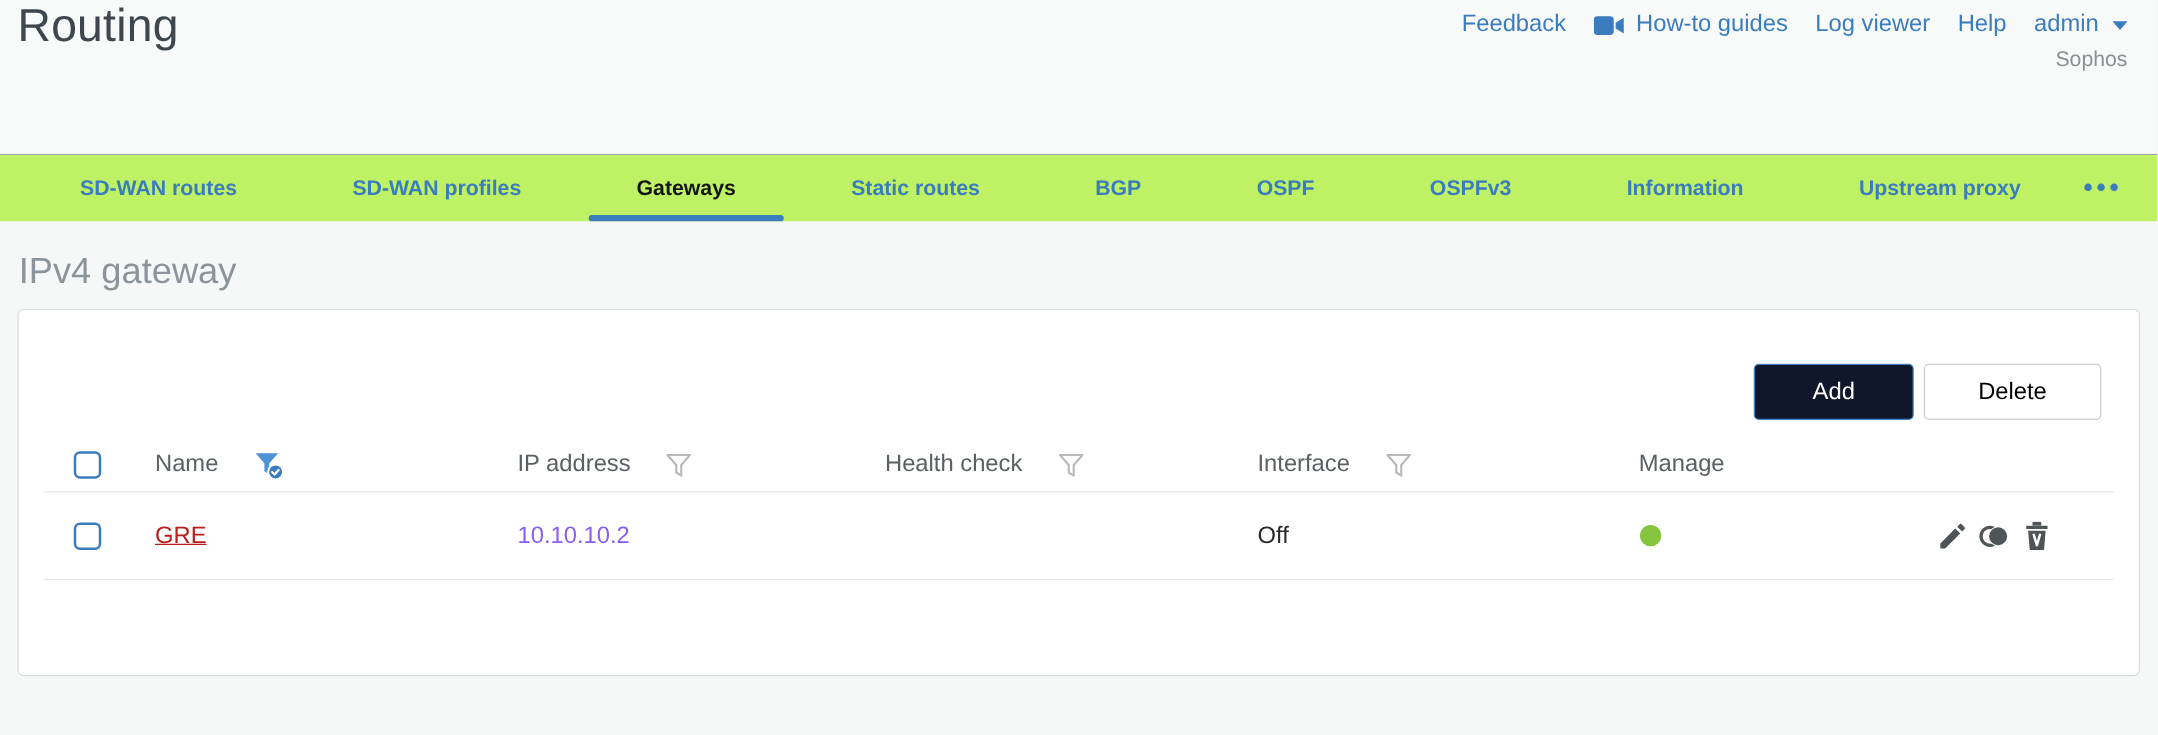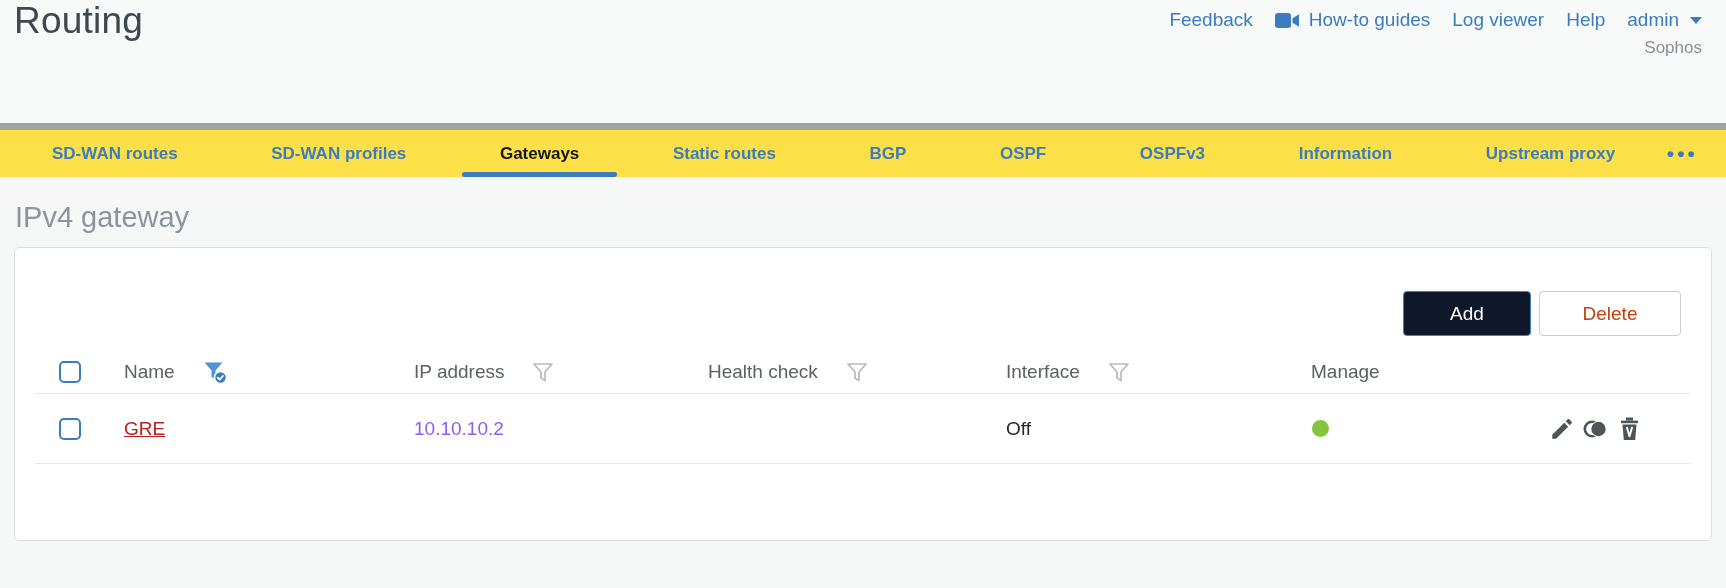--- a/index.html
+++ b/index.html
@@ -27,23 +27,23 @@
     border-left:6px solid transparent; border-right:6px solid transparent;
     border-top:7px solid #3a7cbe;
   }
   .brand-label {
     position:absolute; top:38px; right:24px;
     font-size:17px; color:#8b9094;
   }
 
   
   .tabbar {
-    height:54px; background:#fde047; border-top:7px solid #a3a3a3;
+    height:54px; background:#bef264; border-top:1px solid #a3a3a3;
     display:flex; align-items:stretch; justify-content:space-between;
-    padding:0 26px 0 8px;
+    padding:0 26px 0 20px;
   }
   .tab {
     position:relative; display:flex; align-items:center; justify-content:center;
     padding:0 44px; font-size:17px; font-weight:700; color:#3a7cbe;
     cursor:pointer; white-space:nowrap;
   }
   .tab.active { color:#121415; }
   .tab.active::after {
     content:""; position:absolute; left:6px; right:6px; bottom:0;
     height:5px; background:#3a7cbe; border-radius:3px;
@@ -68,21 +68,21 @@
     padding:43px 30px 0 0;
   }
   .btn {
     height:45px; font-family:inherit; font-size:19px; cursor:pointer;
     border-radius:4px; padding:0 10px;
   }
   .btn-primary {
     min-width:128px; background:#0f172a; border:1px solid #4181c1; color:#fff;
   }
   .btn-secondary {
-    min-width:142px; background:#fff; border:1px solid #c8cccd; color:#c2410c;
+    min-width:142px; background:#fff; border:1px solid #c8cccd; color:#000000;
   }
 
   .gw-table { margin:14px 20px 0; }
   .thead, .trow {
     display:grid;
     grid-template-columns:75px 290px 294px 298px 305px 238px 1fr;
     align-items:center;
   }
   .thead { height:44px; border-bottom:1px solid #e5e7e8; }
   .trow  { height:70px; border-bottom:1px solid #e5e7e8; }

